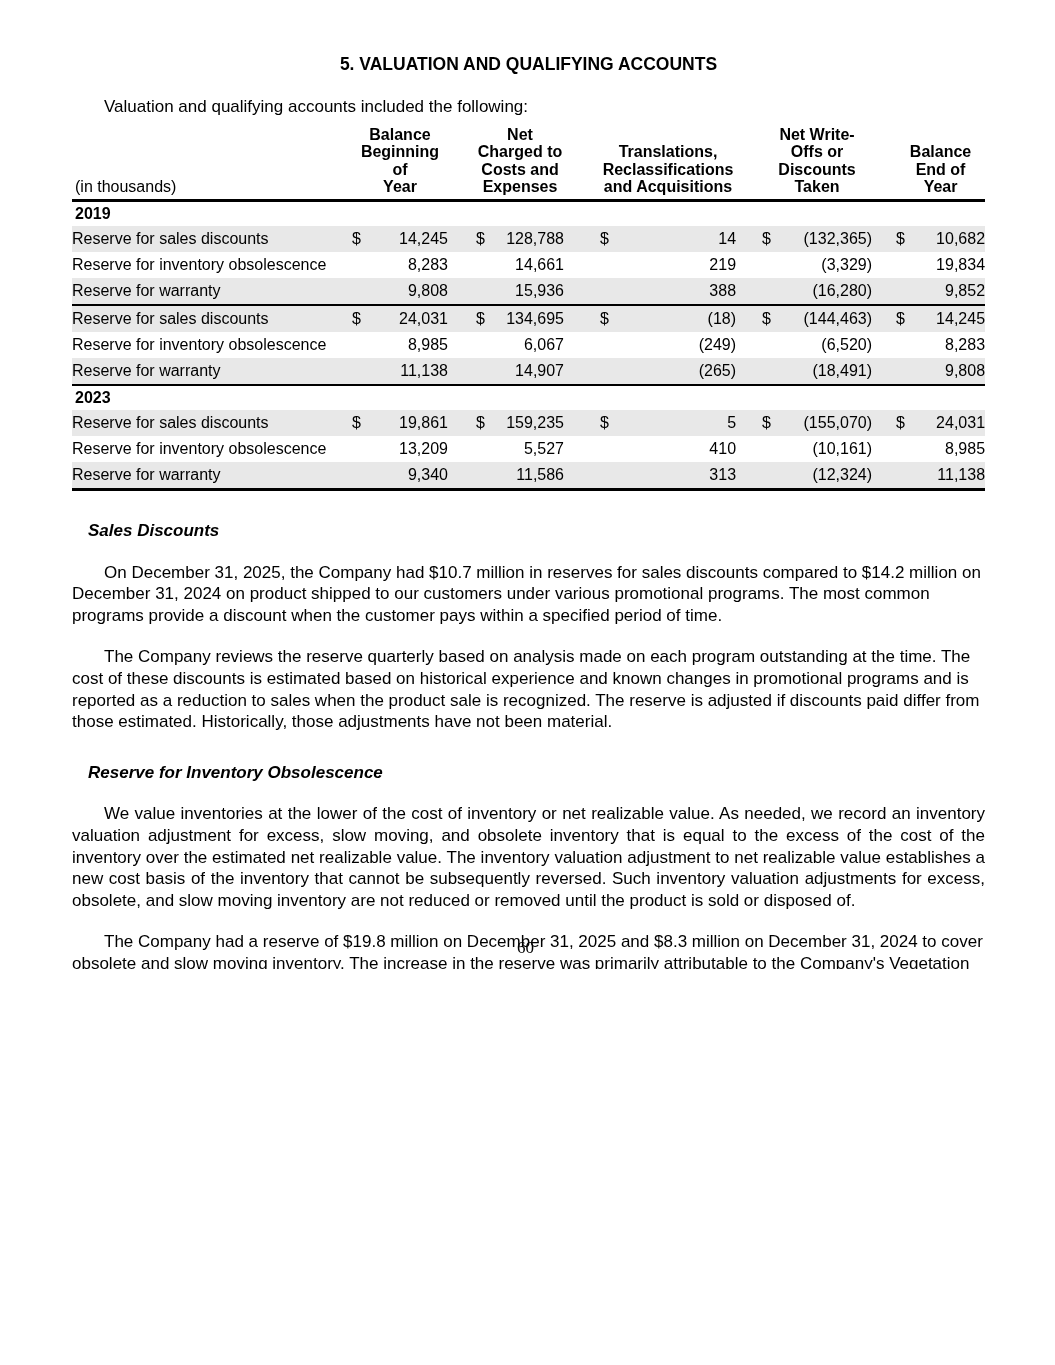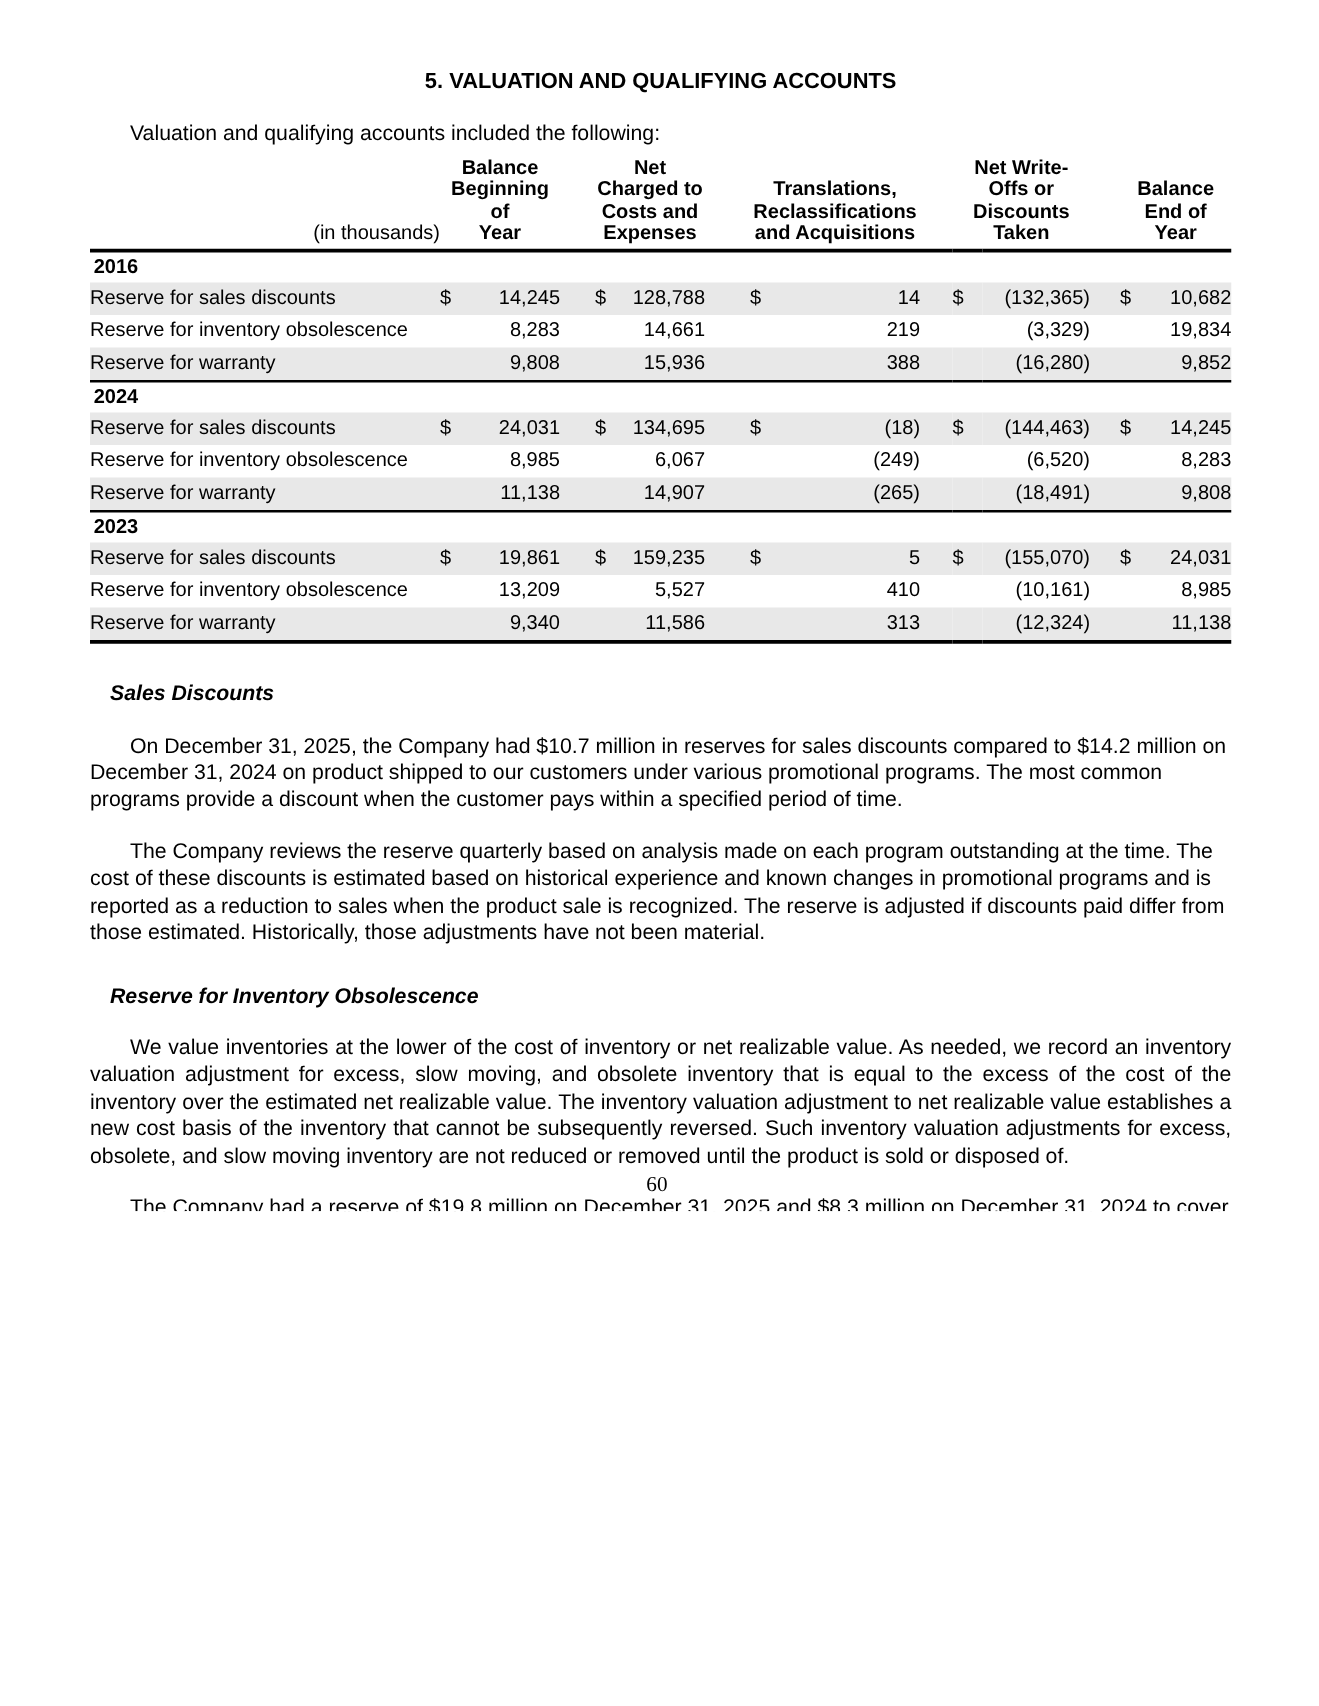--- a/index.html
+++ b/index.html
@@ -37,21 +37,21 @@
     font-weight: bold;
     text-align: center;
     vertical-align: bottom;
     padding: 0 0 3px 0;
     border-bottom: 3px solid #000000;
     white-space: pre-line;
     line-height: 17.6px;
   }
   table.val-table thead th.label-col {
     font-weight: normal;
-    text-align: right;
+    text-align: left;
     padding-left: 3px;
     margin-left: 37px;
   }
   table.val-table td {
     font-size: 16px;
     padding: 0;
     vertical-align: middle;
     height: 26px;
   }
   tr.year-row td {
@@ -136,21 +136,21 @@
 Discounts
 Taken</th>
         <th></th>
         <th colspan="2">Balance
 End of
 Year</th>
       </tr>
     </thead>
     <tbody>
         <tr class="year-row">
-          <td colspan="15">2016</td>
+          <td colspan="15">2019</td>
         </tr>
         <tr class="data-row shaded">
           <td class="label">Reserve for sales discounts</td>
           <td class="dollar">$</td>
           <td class="value">14,245</td>
           <td class="spacer"></td>
           <td class="dollar">$</td>
           <td class="value">128,788</td>
           <td class="spacer"></td>
           <td class="dollar">$</td>
@@ -188,23 +188,20 @@
           <td class="value">15,936</td>
           <td class="spacer"></td>
           <td class="dollar"></td>
           <td class="value">388</td>
           <td class="spacer"></td>
           <td class="dollar"></td>
           <td class="value">(16,280)</td>
           <td class="spacer"></td>
           <td class="dollar"></td>
           <td class="value">9,852</td>
-        </tr>
-        <tr class="year-row">
-          <td colspan="15">2024</td>
         </tr>
         <tr class="data-row shaded">
           <td class="label">Reserve for sales discounts</td>
           <td class="dollar">$</td>
           <td class="value">24,031</td>
           <td class="spacer"></td>
           <td class="dollar">$</td>
           <td class="value">134,695</td>
           <td class="spacer"></td>
           <td class="dollar">$</td>

